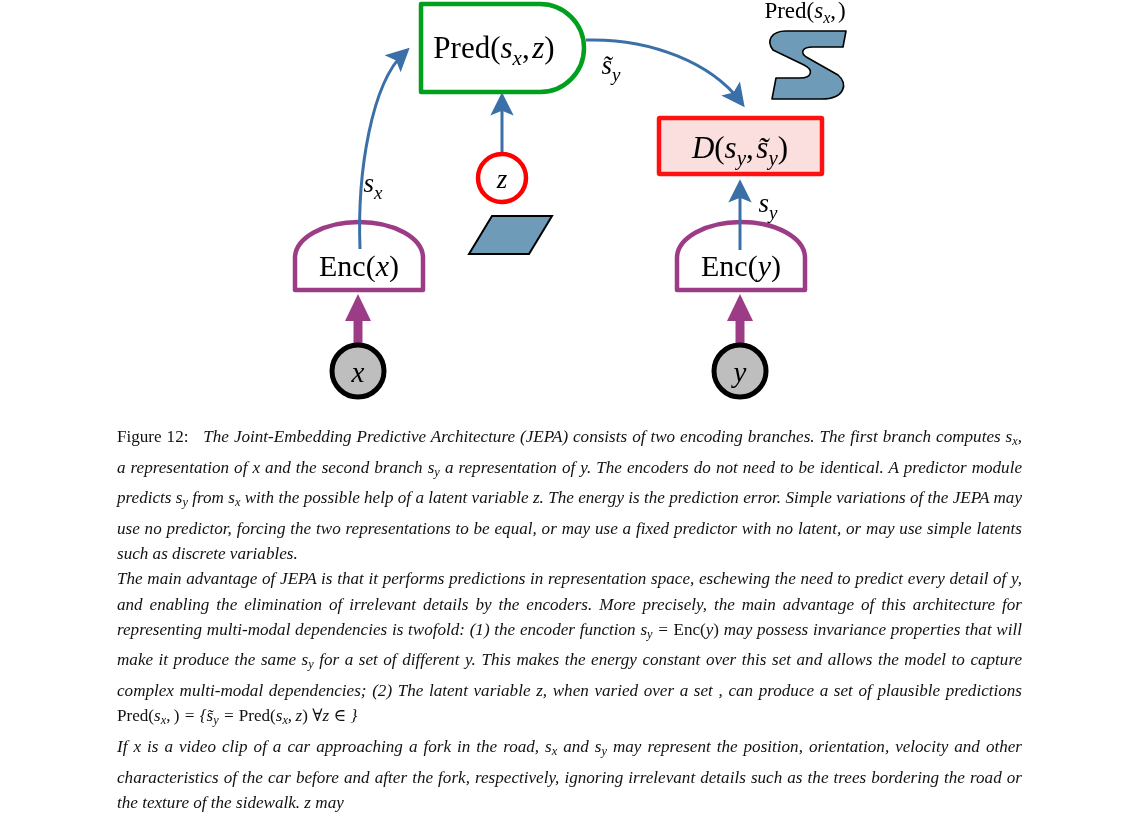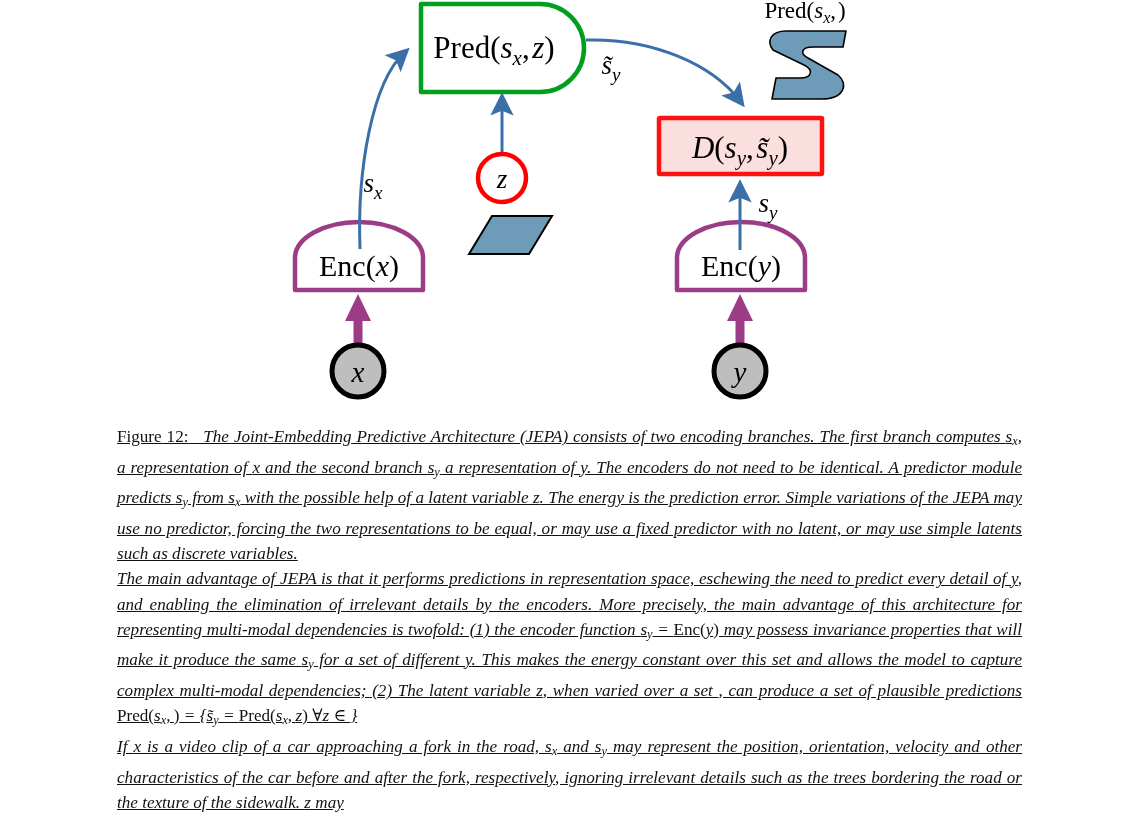--- a/index.html
+++ b/index.html
@@ -43,21 +43,20 @@
   
   #caption {
     position: absolute;
     left: 117px;
     top: 424px;
     width: 905px;
     font-size: 17.1px;
     line-height: 25.2px;
     text-align: justify;
     color: #111111;
-    text-decoration: underline;
   }
   #caption .fig-num {
     font-style: normal;
   }
   #caption .para {
     font-style: italic;
     margin: 0;
     text-align: justify;
   }
   #caption .para.first::before {

